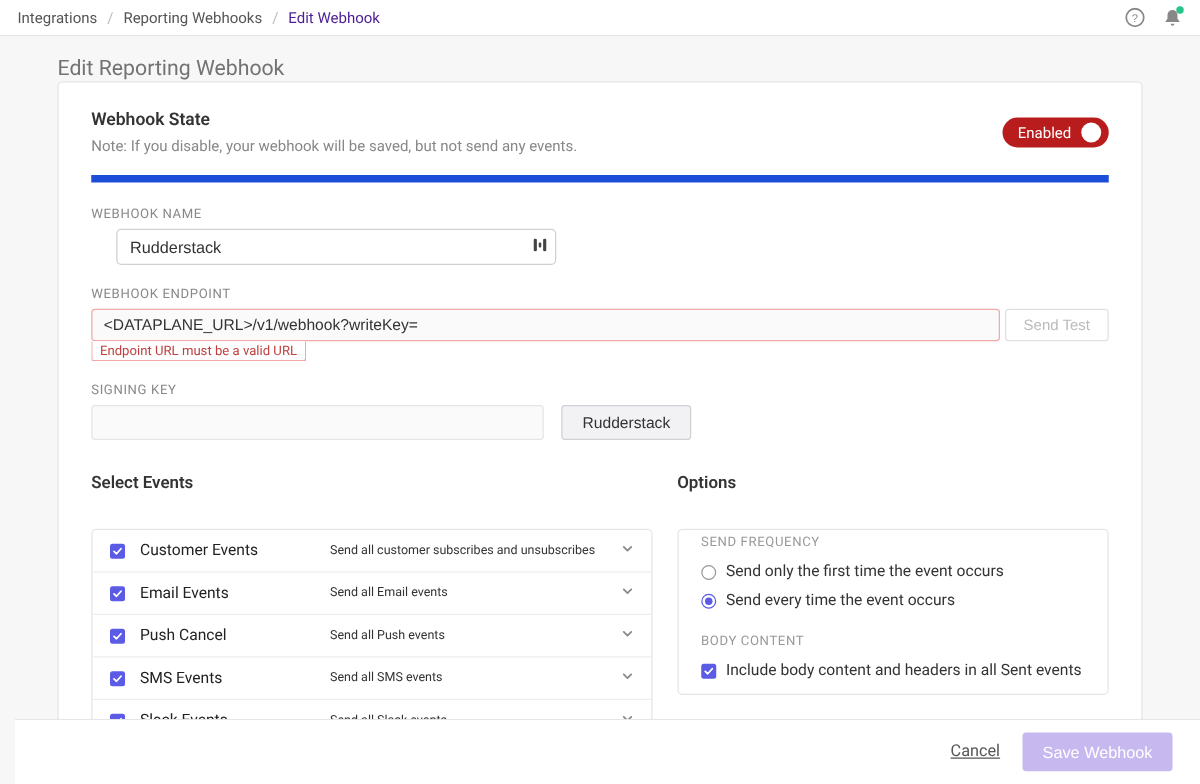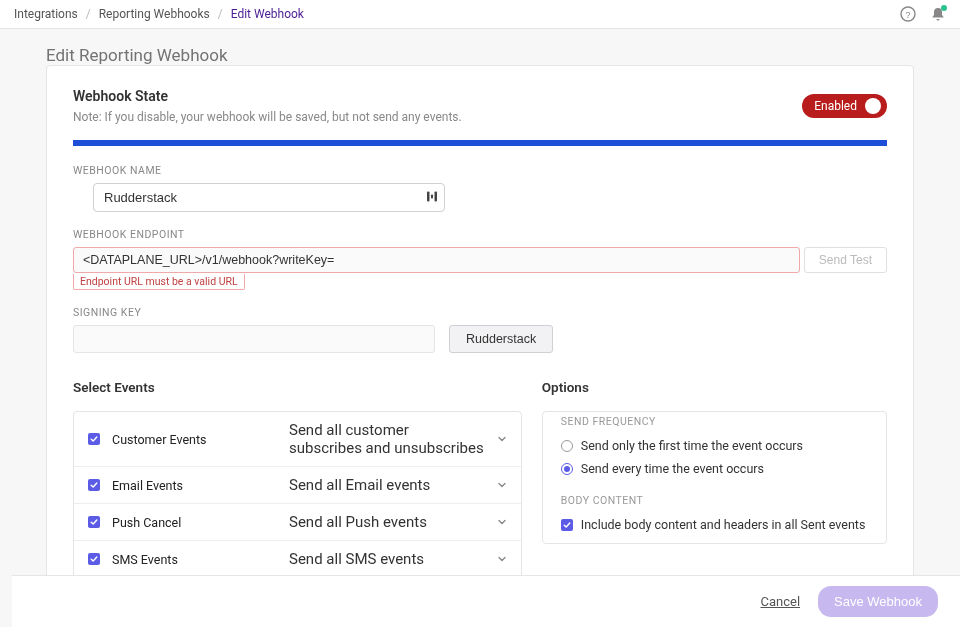--- a/index.html
+++ b/index.html
@@ -29,41 +29,41 @@
   .endpoint-input-col { flex: 1; }
   .endpoint-input { width: 100%; border: 1px solid #f0a8a8; background: #fafafa; border-radius: 3px; font-size: 12.5px; padding: 5px 9px; color: #333; }
   .error-tag { display: inline-block; border: 1px solid #f0a8a8; font-size: 10.5px; color: #c04040; padding: 1px 6px; border-top: none; border-radius: 0 0 2px 2px; background: #fff; }
   .send-test { border: 1px solid #e0e0e4; background: #fff; color: #bbb; font-size: 12px; padding: 5px 14px; border-radius: 3px; cursor: not-allowed; }
   .signing-row { display: flex; gap: 14px; align-items: flex-end; }
   .signing-input { width: 362px; border: 1px solid #e5e5e8; background: #fafafa; border-radius: 3px; height: 28px; padding: 5px 8px; font-size: 13px; }
   .regen-btn { border: 1px solid #d0d0d5; background: #f2f2f4; font-size: 12.5px; padding: 6px 16px; border-radius: 3px; cursor: pointer; color: #333; }
   .columns { display: flex; gap: 20px; margin-top: 26px; }
   .col-left { flex: 1.3; }
   .col-right { flex: 1; }
-  .section-head { font-size: 13.5px; font-weight: 600; margin-bottom: 16px; }
+  .section-head { font-size: 13.5px; font-weight: 600; margin-bottom: 29px; }
   .events-table { border: 1px solid #e5e5e8; border-radius: 4px; overflow: hidden; }
   .event-row { display: flex; align-items: center; padding: 9px 14px; border-bottom: 1px solid #eee; cursor: pointer; gap: 12px; }
   .event-row:last-child { border-bottom: none; }
   .evt-check { width: 12px; height: 12px; border-radius: 2px; background: #5b5be6; display: inline-flex; align-items: center; justify-content: center; flex-shrink: 0; }
   .evt-check svg { color: #fff; }
   .evt-name { width: 140px; font-size: 12.5px; color: #222; flex-shrink: 0; }
-  .evt-desc { flex: 1; font-size: 15px; color: #333; margin-left: 25px; }
+  .evt-desc { flex: 1; font-size: 10px; color: #333; }
   .evt-chev { color: #888; flex-shrink: 0; }
   .options-box { border: 1px solid #e5e5e8; border-radius: 4px; padding: 3px 18px; }
   .opt-sublabel { font-size: 10.5px; letter-spacing: 0.5px; color: #999; text-transform: uppercase; margin-bottom: 10px; }
   .radio-row, .check-row { display: flex; align-items: flex-start; gap: 8px; font-size: 12.5px; margin-bottom: 8px; cursor: pointer; }
   .radio { width: 12px; height: 12px; border: 1px solid #999; border-radius: 50%; display: inline-flex; align-items: center; justify-content: center; flex-shrink: 0; margin-top: 2px; }
   .radio.on { border-color: #5b5be6; }
   .radio.on::after { content: ""; width: 6px; height: 6px; background: #5b5be6; border-radius: 50%; }
   .opt-block2 { margin-top: 18px; }
   .chk { width: 12px; height: 12px; border-radius: 2px; background: #5b5be6; display: inline-flex; align-items: center; justify-content: center; flex-shrink: 0; margin-top: 2px; }
   .chk svg { color: #fff; }
   .footer { position: fixed; bottom: 0; left: 12px; right: 0; background: #fff; border-top: 1px solid #e5e5e8; padding: 10px 22px; display: flex; justify-content: flex-end; gap: 18px; align-items: center; }
   .cancel-link { font-size: 13px; color: #555; text-decoration: underline; cursor: pointer; }
-  .save-btn { background: #c7b9f0; color: #fff; border: none; border-radius: 13px; padding: 8px 16px; font-size: 13px; cursor: not-allowed; }
+  .save-btn { background: #c7b9f0; color: #fff; border: none; border-radius: 3px; padding: 8px 16px; font-size: 13px; cursor: not-allowed; }
 </style>
 </head>
 <body>
 
 <div class="topbar">
   <div class="breadcrumb">
     <span class="link">Integrations</span>
     <span class="sep">/</span>
     <span class="link">Reporting Webhooks</span>
     <span class="sep">/</span>

